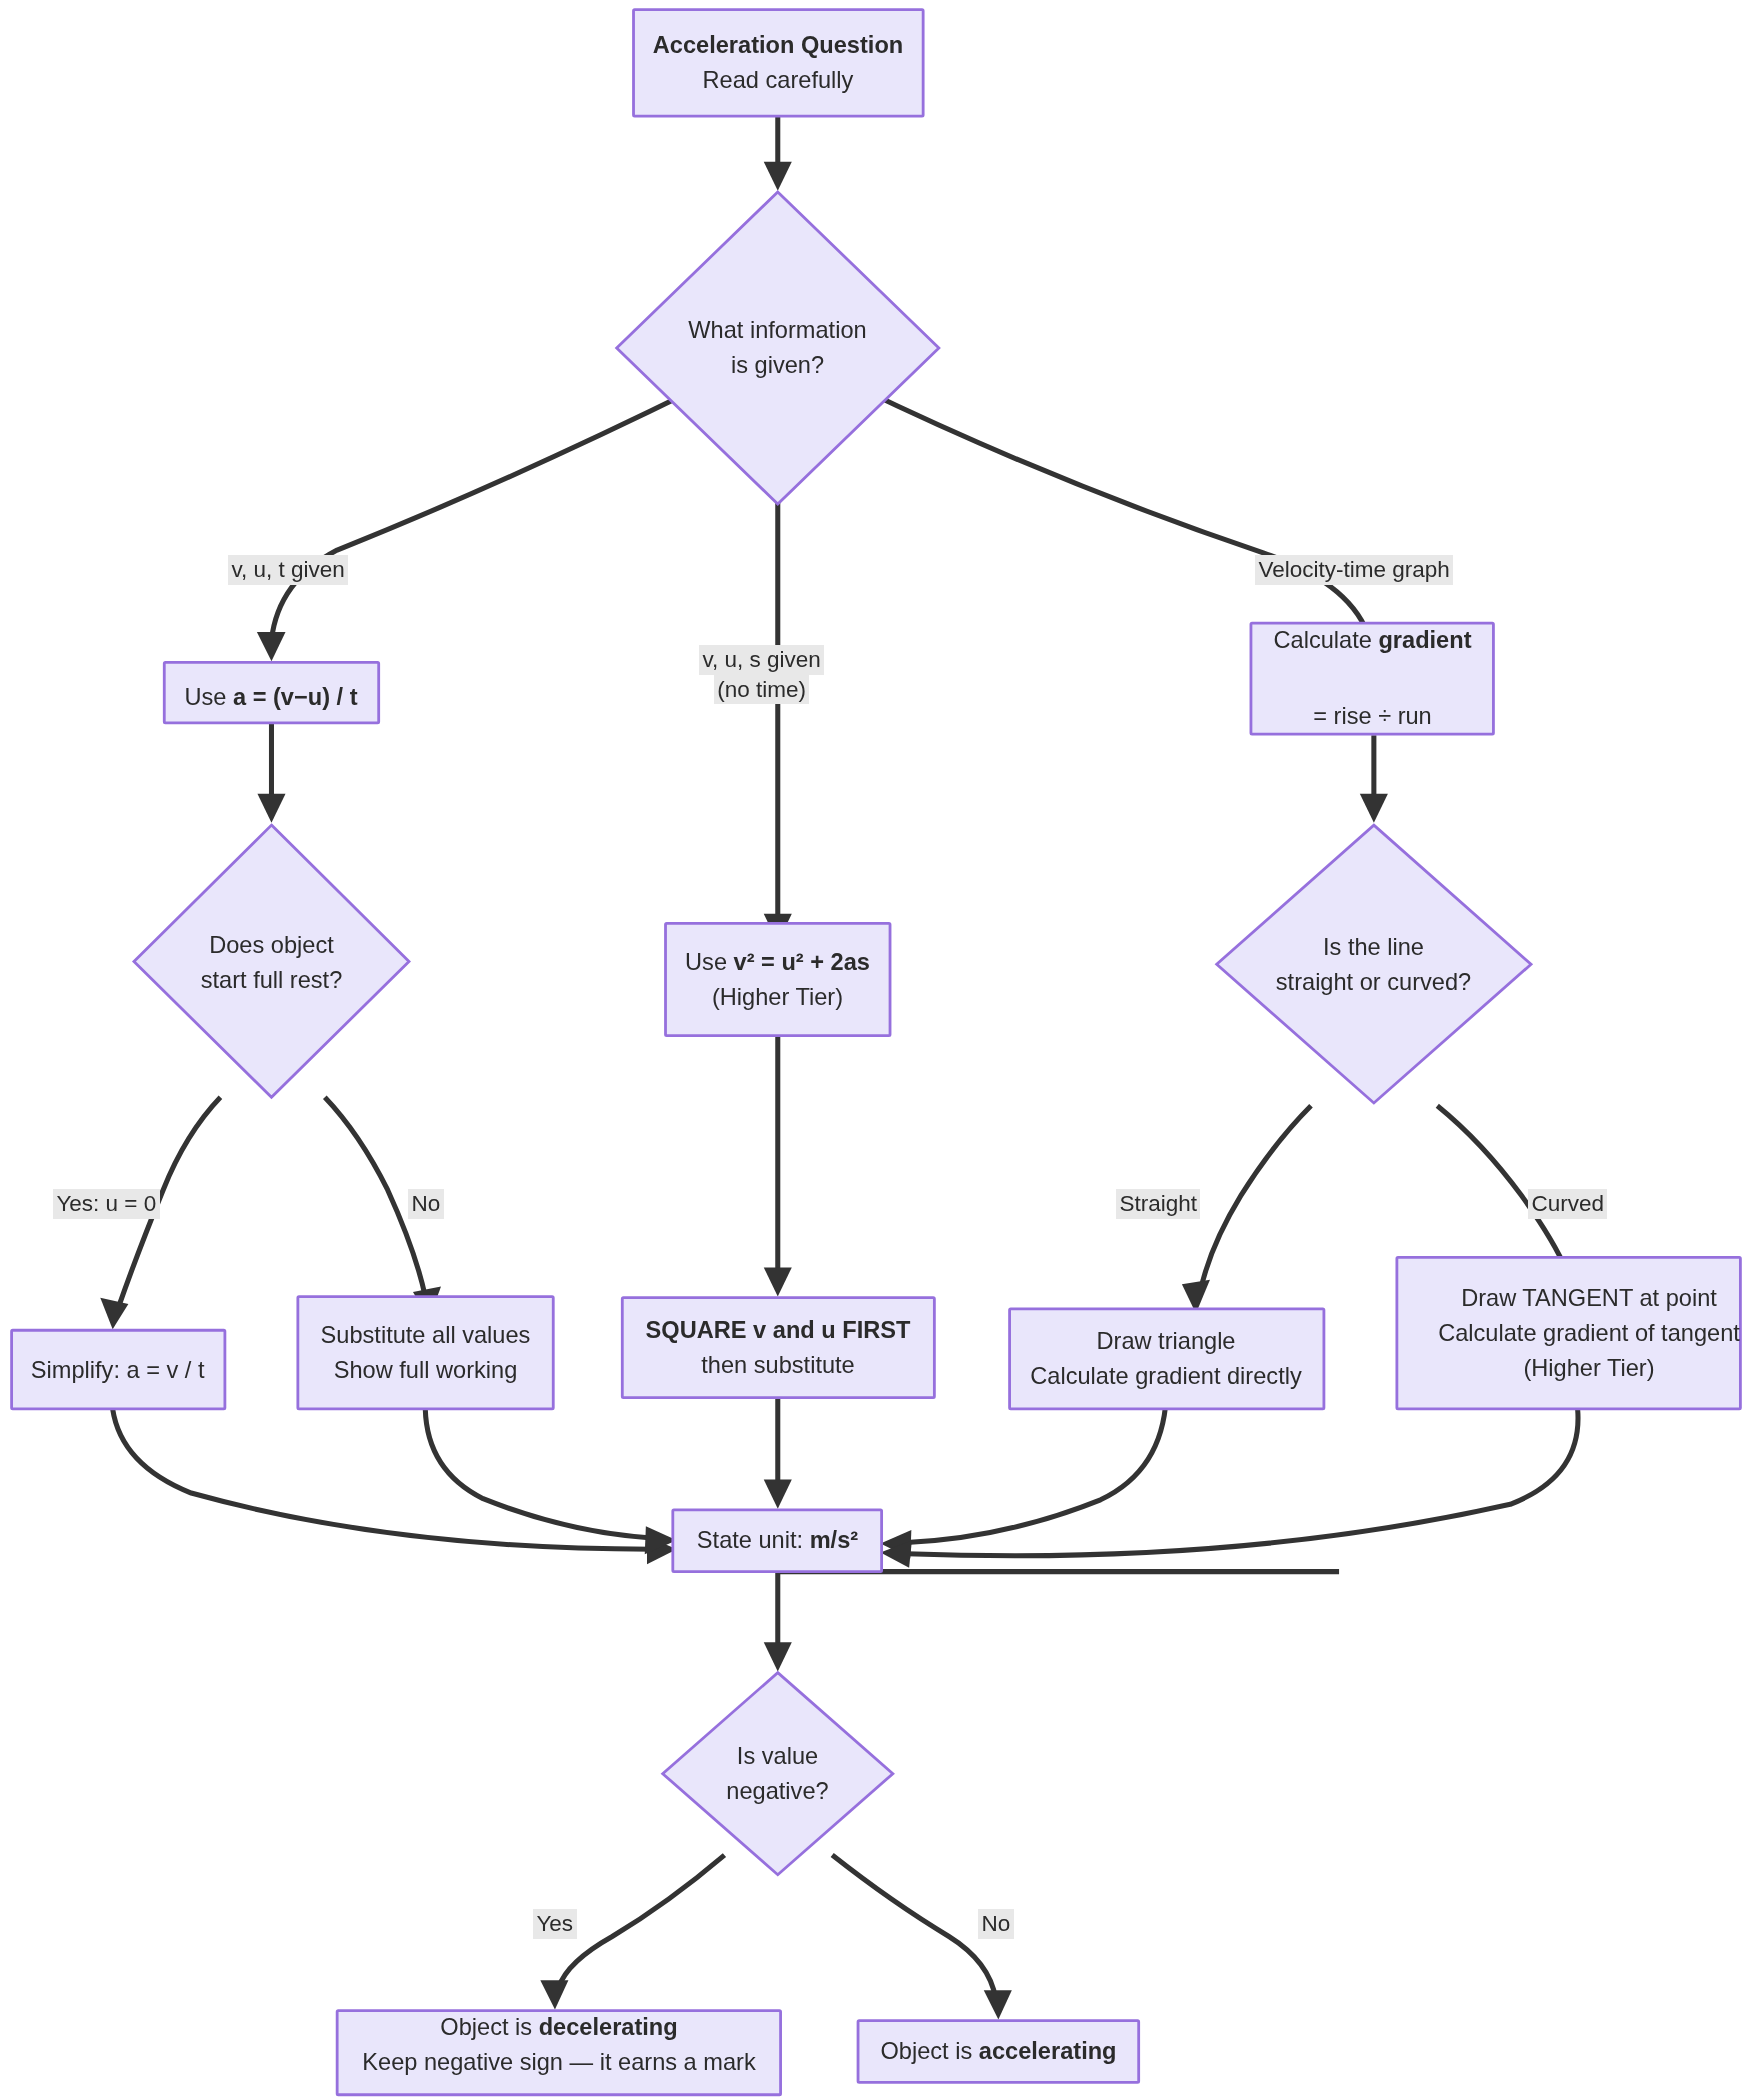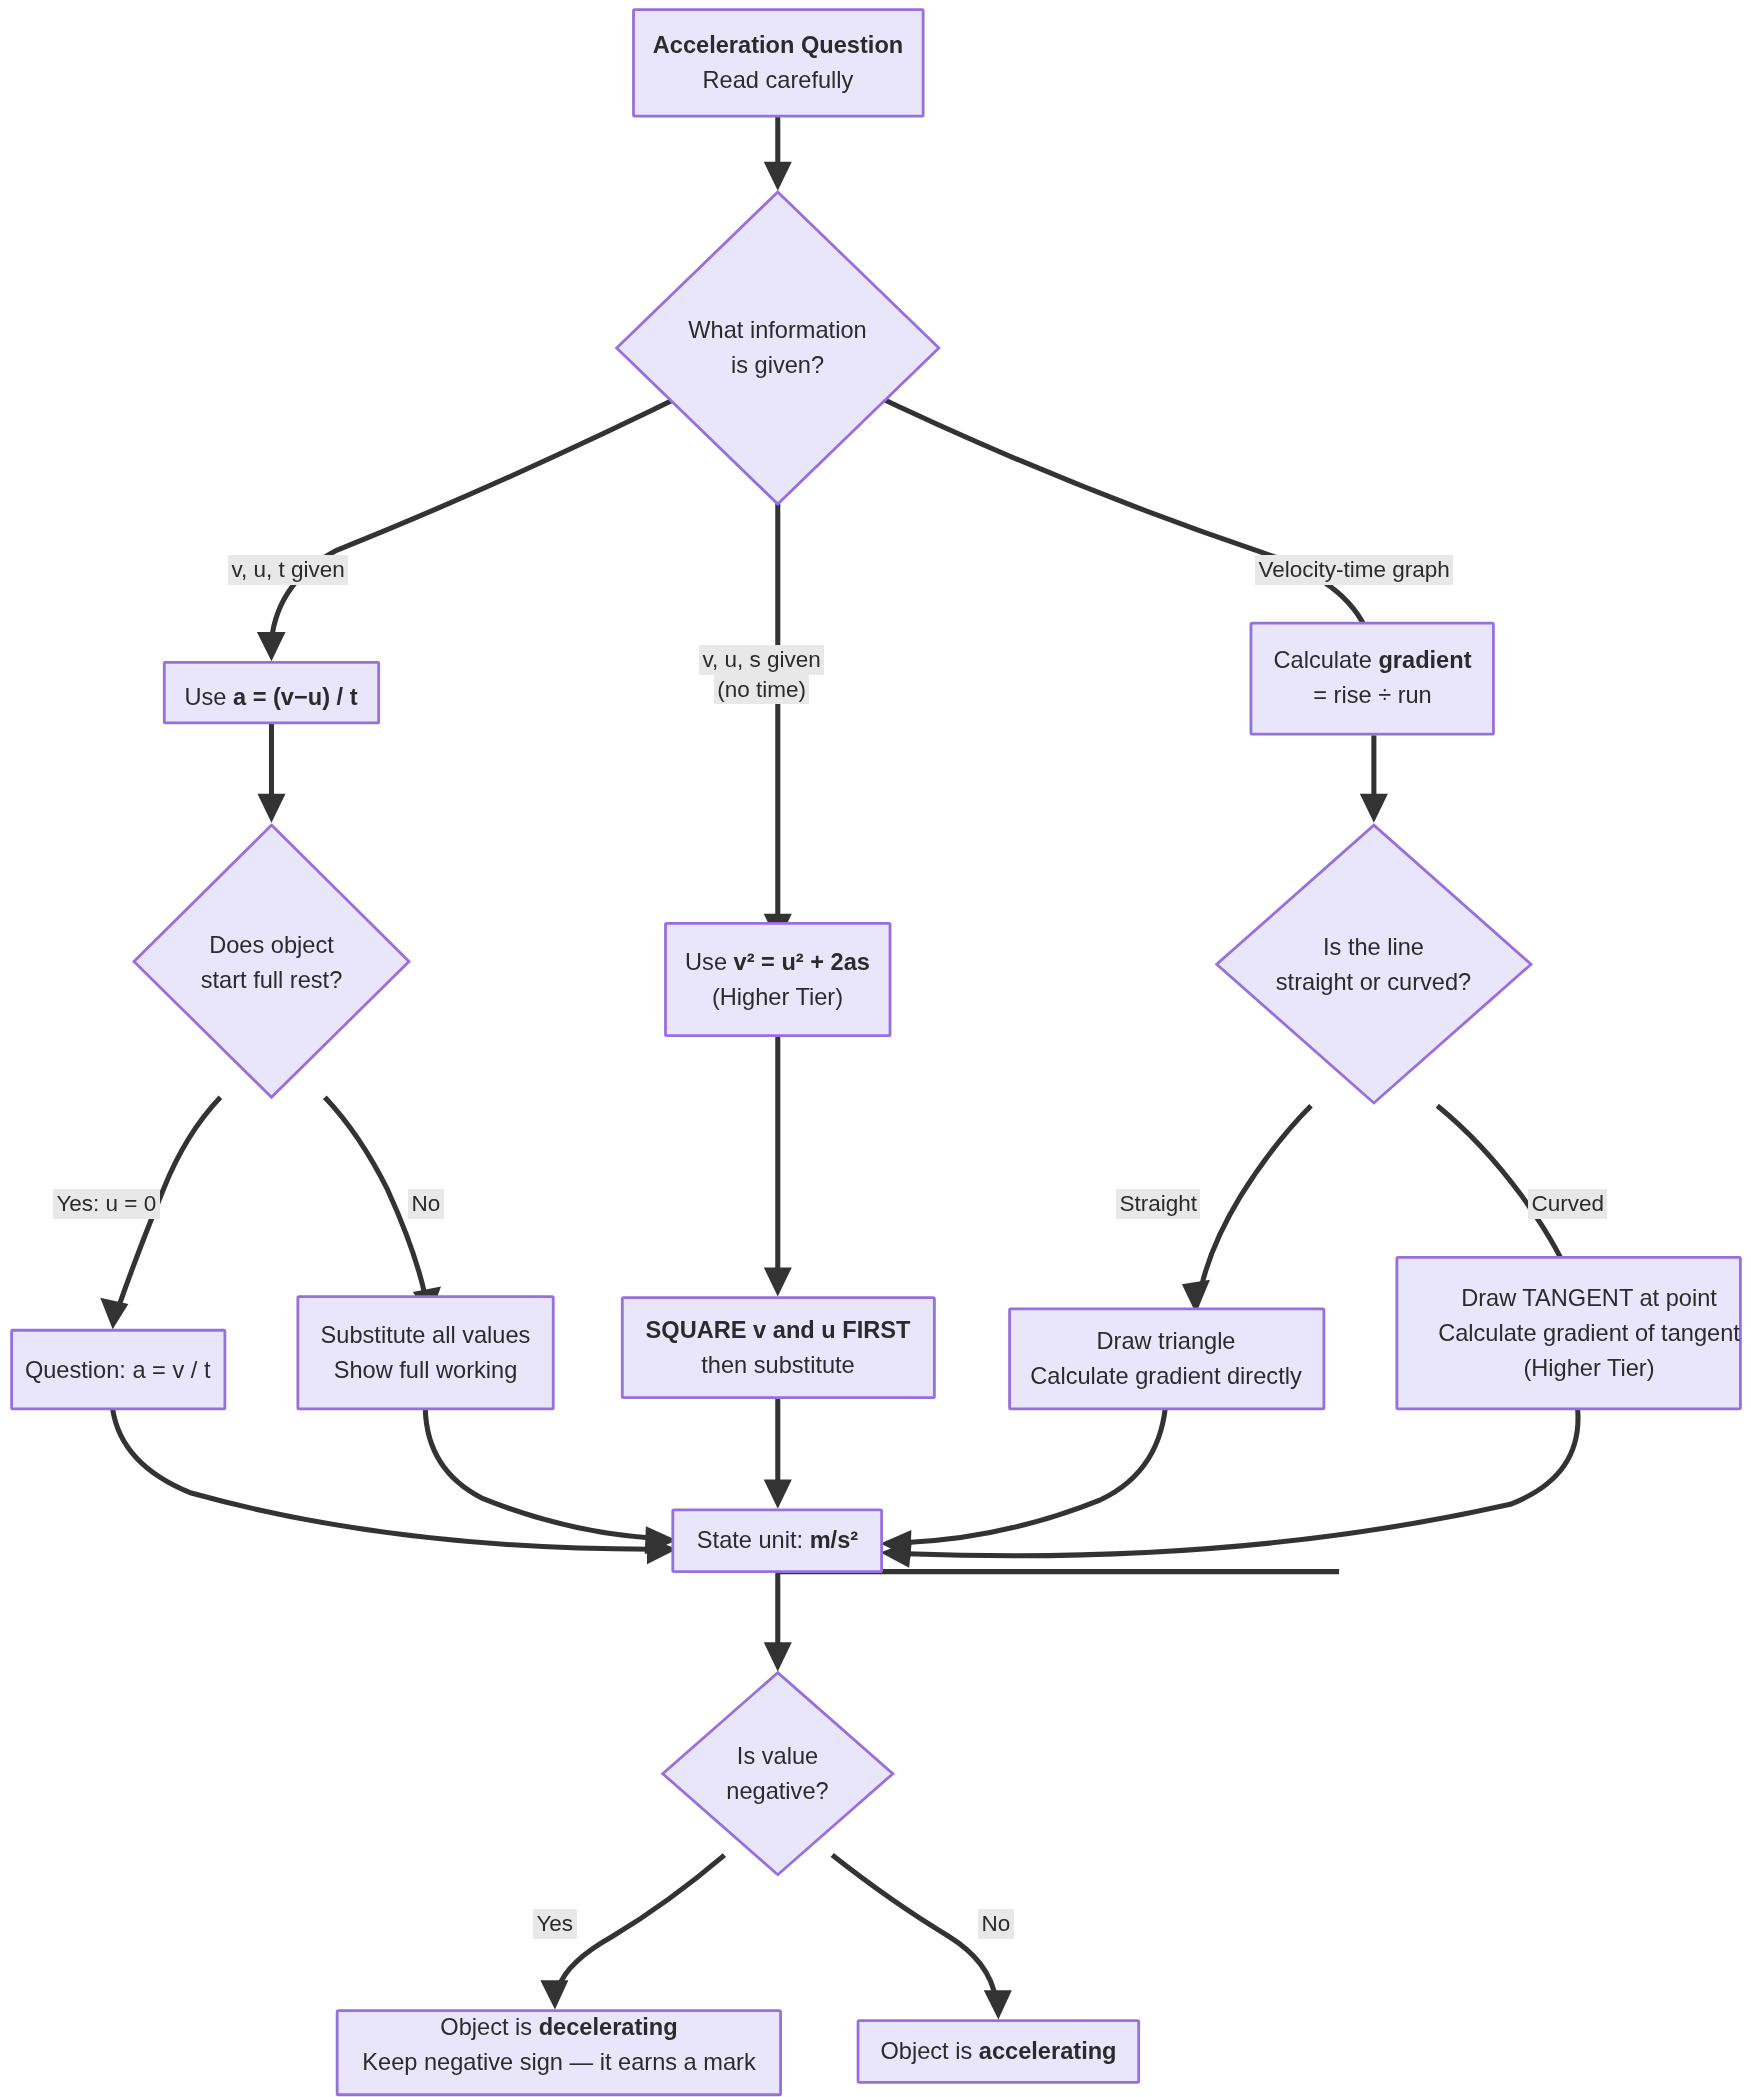--- a/index.html
+++ b/index.html
@@ -180,37 +180,37 @@
 
   <div class="node-label" style="left:164px; top:662px; width:214px; height:72px;">
     <span class="ln"><span>Use </span><b>a = (v−u) / t</b></span>
   </div>
 
   <div class="node-label" style="left:665px; top:924px; width:225px; height:112px;text-align:right;">
     <span class="ln"><span>Use </span><b>v² = u² + 2as</b></span>
     <span class="ln">(Higher Tier)</span>
   </div>
 
-  <div class="node-label" style="left:1251px; top:623px; width:243px; height:111px;">
+  <div class="node-label" style="left:1251px; top:623px; width:243px; height:111px;justify-content:space-between;">
     <span class="ln"><span>Calculate </span><b>gradient</b></span>
     <span class="ln">= rise ÷ run</span>
   </div>
 
   <div class="node-label" style="left:134px; top:907px; width:275px; height:112px;">
     <span class="ln">Does object</span>
     <span class="ln">start full rest?</span>
   </div>
 
   <div class="node-label" style="left:1219px; top:909px; width:309px; height:112px;">
     <span class="ln">Is the line</span>
     <span class="ln">straight or curved?</span>
   </div>
 
   <div class="node-label" style="left:11.2px; top:1331px; width:213px; height:79px;">
-    <span class="ln">Question: a = v / t</span>
+    <span class="ln">Simplify: a = v / t</span>
   </div>
 
   <div class="node-label" style="left:298px; top:1297px; width:255px; height:112px;">
     <span class="ln">Substitute all values</span>
     <span class="ln">Show full working</span>
   </div>
 
   <div class="node-label" style="left:622px; top:1298px; width:312px; height:100px;">
     <span class="ln"><b>SQUARE v and u FIRST</b></span>
     <span class="ln">then substitute</span>

